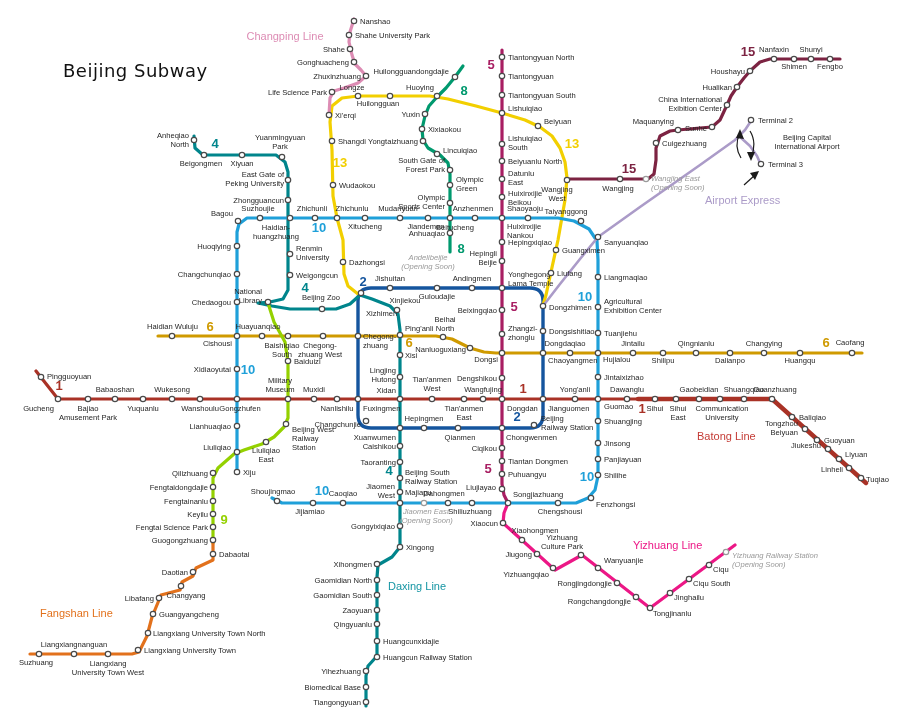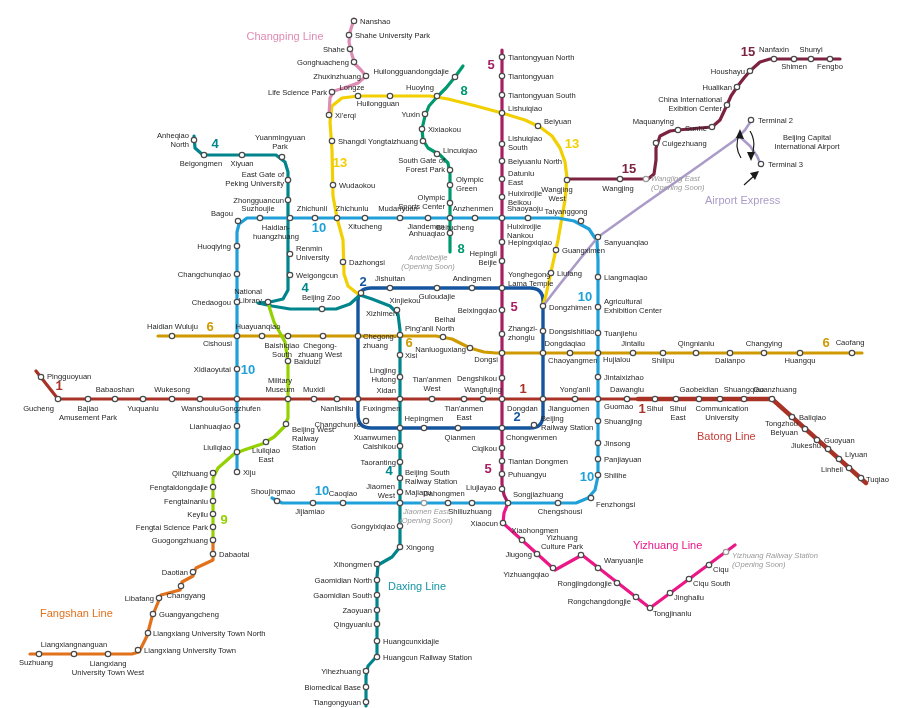--- a/index.html
+++ b/index.html
@@ -6,20 +6,21 @@
   .map-root{position:relative;width:899px;height:708px;background:#fff;overflow:hidden;
     font-family:"Liberation Sans",sans-serif;}
   .map-root svg{position:absolute;left:0;top:0;}
   .map-title{position:absolute;left:63px;top:60px;font-size:18px;color:#111;
     letter-spacing:0.5px;font-family:"DejaVu Sans",sans-serif;}
 </style>
 </head>
 <body>
 
 <div class="map-root">
+  <div class="map-title">Beijing Subway</div>
   <svg id="map-svg" width="899" height="708" viewBox="0 0 899 708">
       <polyline points="36,371 58,399 640,399" fill="none" stroke="#a93226" stroke-width="3.2" stroke-linejoin="round" stroke-linecap="round"></polyline>
       <polyline points="638,399 772,399 866,483" fill="none" stroke="#a93226" stroke-width="4.4" stroke-linejoin="round" stroke-linecap="round"></polyline>
       <path d="M371,288 H530 Q543,288 543,301 V415 Q543,428 530,428 H371 Q358,428 358,415 V301 Q358,288 371,288 Z" fill="none" stroke="#15559e" stroke-width="3.4" stroke-linejoin="round" stroke-linecap="round"></path>
       <polyline points="358,294 348,286 344,274 343,240 337,218 333,196 332,150 330,122 332,106 342,98 358,96 430,96 448,99 476,106 502,113 525,120 540,127 552,136 560,148 565,162 567,178 565,200 558,240 551,272 546,295 543,305" fill="none" stroke="#f2cf00" stroke-width="3.2" stroke-linejoin="round" stroke-linecap="round"></polyline>
       <polyline points="194,136 195,148 203,155 276,155 285,162 288,172 288,290 283,299 270,302 258,303 272,306 290,309 336,309 350,304 360,295 372,299 390,306 398,314 400,330 400,547 392,557 378,565 377,577 377,656 368,666 366,676 366,706" fill="none" stroke="#00858c" stroke-width="3.2" stroke-linejoin="round" stroke-linecap="round"></polyline>
       <polyline points="502,50 502,484 504,495 508,503" fill="none" stroke="#a81e62" stroke-width="3.2" stroke-linejoin="round" stroke-linecap="round"></polyline>
       <polyline points="158,336 436,336 452,339 470,348 484,352 496,353 862,353" fill="none" stroke="#cf9a00" stroke-width="3.2" stroke-linejoin="round" stroke-linecap="round"></polyline>
       <polyline points="463,66 455,77 446,88 437,97 429,106 425,116 422,129 423,140 428,148 440,155 448,163 450,174 450,252" fill="none" stroke="#00996e" stroke-width="3.2" stroke-linejoin="round" stroke-linecap="round"></polyline>
       <polyline points="268,303 274,322 285,342 288,362 288,418 284,427 274,437 262,444 244,450 234,454 218,468 213,478 213,543" fill="none" stroke="#94d100" stroke-width="3.2" stroke-linejoin="round" stroke-linecap="round"></polyline>

